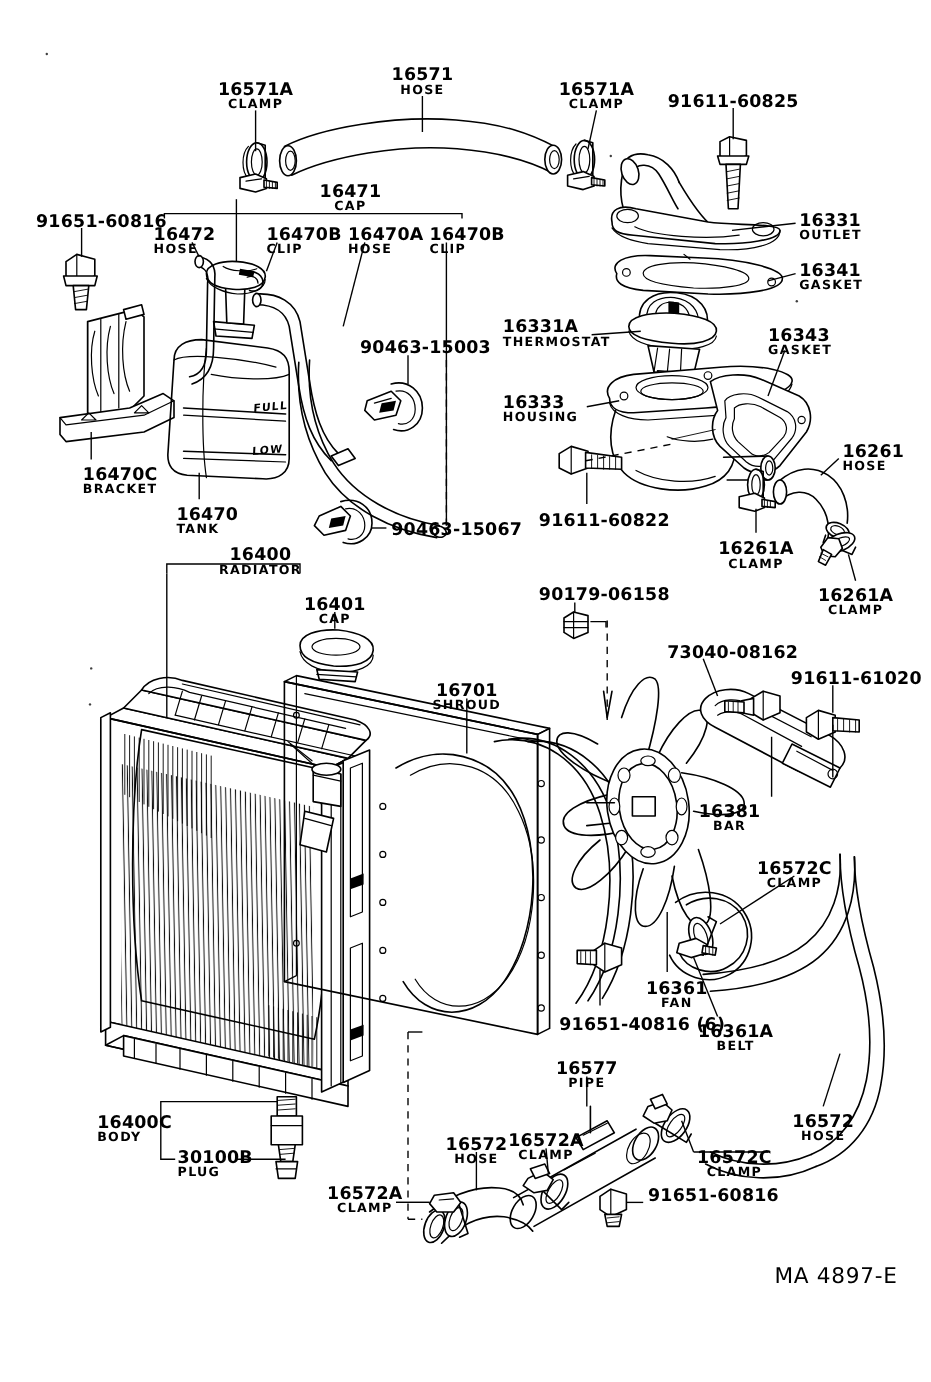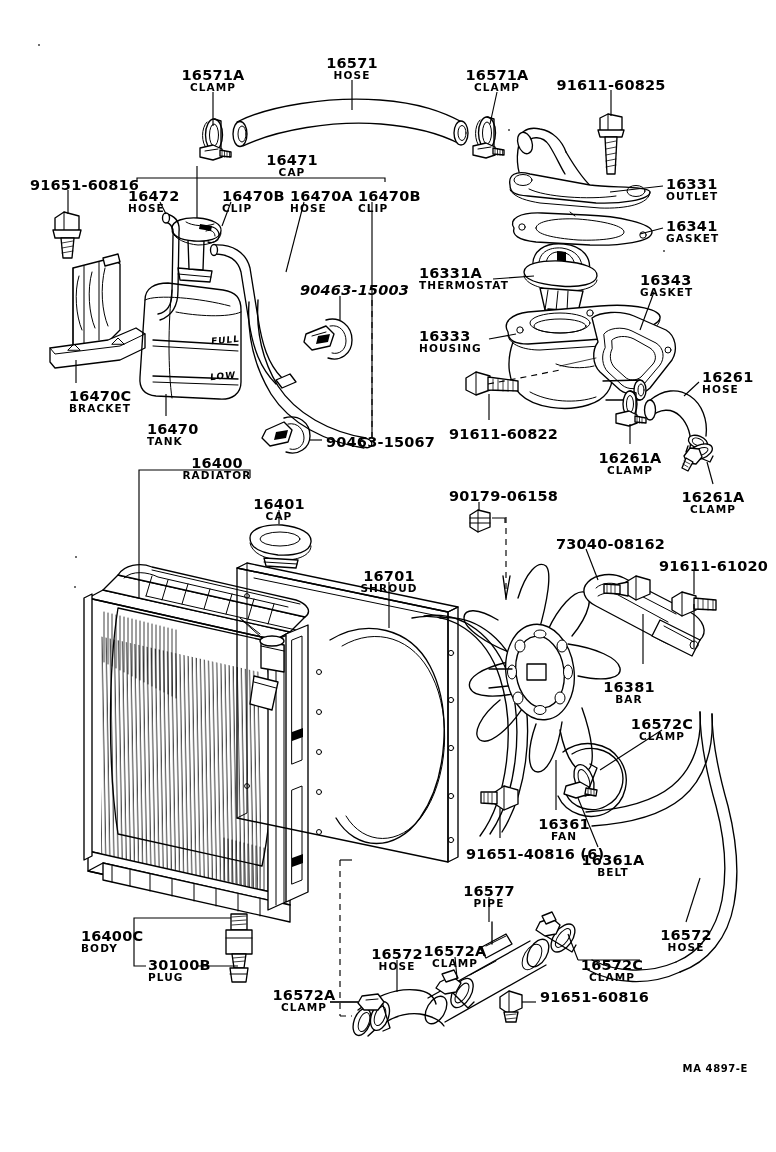--- a/index.html
+++ b/index.html
@@ -24,21 +24,21 @@
     font-weight:700;font-size:10.5px;letter-spacing:1.1px;
     display:block;margin-top:-1px;
   }
   .lbl.c{text-align:center;transform:translateX(-50%);}
   .lbl.l{text-align:left;}
   .lbl.nosub .num{margin-bottom:0;}
 
   #sheetcode{
     position:absolute;right:28px;bottom:78px;
     font-family:"DejaVu Sans", sans-serif;
-    font-weight:700;font-size:10px;letter-spacing:.6px;color:#000;
+    font-weight:400;font-size:18px;letter-spacing:.6px;color:#000;
   }
   .tankword{
     position:absolute;font-family:"DejaVu Sans", sans-serif;
     font-weight:700;font-size:9px;letter-spacing:1px;color:#000;
   }
   
   .speck{position:absolute;background:#000;border-radius:50%;opacity:.75;}
 </style>
 </head>
 <body>
@@ -716,21 +716,21 @@
         <span class="nm">CLIP</span>
       </div>
       <div class="lbl l" style="left: 290px; top: 189px;">
         <span class="num">16470A</span>
         <span class="nm">HOSE</span>
       </div>
       <div class="lbl l" style="left: 358px; top: 189px;">
         <span class="num">16470B</span>
         <span class="nm">CLIP</span>
       </div>
-      <div class="lbl l nosub" style="left: 300px; top: 283px; font-style: italic;">
+      <div class="lbl l nosub" style="left: 300px; top: 283px;">
         <span class="num">90463-15003</span>
       </div>
       <div class="lbl l" style="left: 69px; top: 389px;">
         <span class="num">16470C</span>
         <span class="nm">BRACKET</span>
       </div>
       <div class="lbl l" style="left: 147px; top: 422px;">
         <span class="num">16470</span>
         <span class="nm">TANK</span>
       </div>
@@ -751,21 +751,21 @@
       </div>
       <div class="lbl l nosub" style="left: 449px; top: 489px;">
         <span class="num">90179-06158</span>
       </div>
       <div class="lbl l nosub" style="left: 556px; top: 537px;">
         <span class="num">73040-08162</span>
       </div>
       <div class="lbl l nosub" style="left: 659px; top: 559px;">
         <span class="num">91611-61020</span>
       </div>
-      <div class="lbl c" style="left: 629px; top: 670px; margin-top: 10px;">
+      <div class="lbl c" style="left: 608px; top: 670px;">
         <span class="num">16381</span>
         <span class="nm">BAR</span>
       </div>
       <div class="lbl c" style="left: 662px; top: 717px;">
         <span class="num">16572C</span>
         <span class="nm">CLAMP</span>
       </div>
       <div class="lbl c" style="left: 564px; top: 817px;">
         <span class="num">16361</span>
         <span class="nm">FAN</span>

